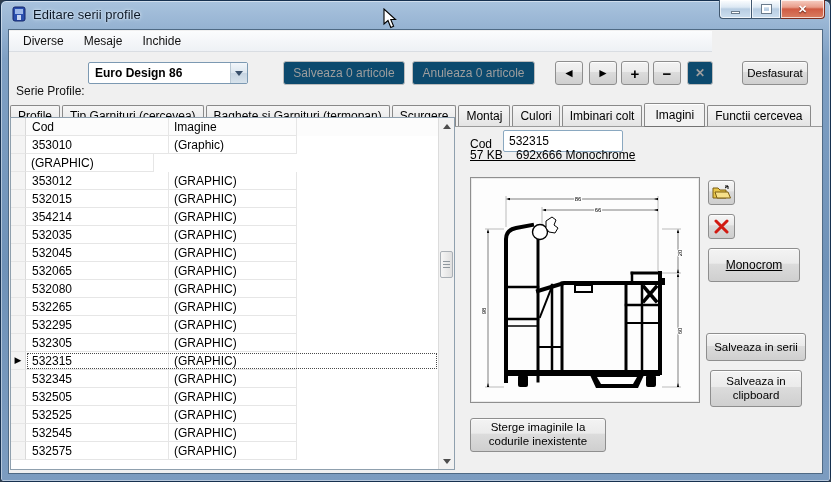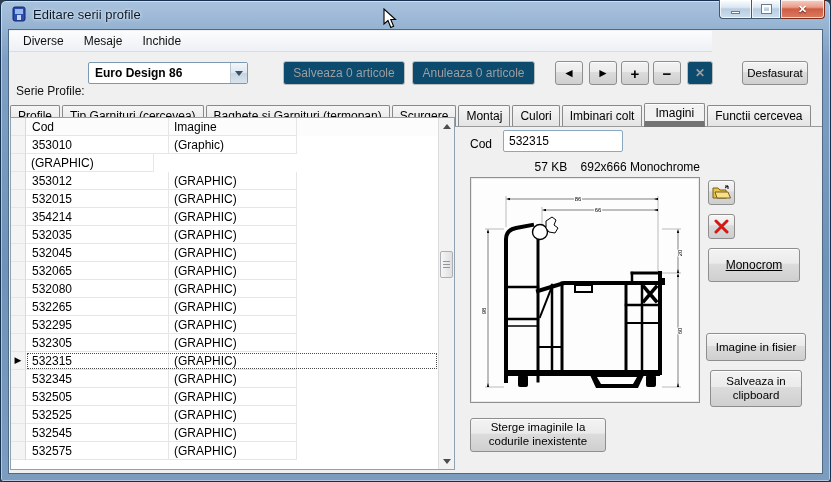--- a/index.html
+++ b/index.html
@@ -48,21 +48,21 @@
   .btn.disabled { border-color:#bcbcbc; background:#0c4a6e; color:#9e9e9e; box-shadow:none; }
   .btn.twoline { font-size:11.5px; line-height:1.2; padding:1px 2px; }
   .navglyph { font-size:12px; font-weight:bold; }
 
   
   #tabbar { position:absolute; left:10px; top:92px; width:812px; height:23px; border-bottom:1px solid #9a9a9a; display:flex; align-items:flex-end;margin-top:12px; }
   .tab { height:21px; display:flex; align-items:center; padding:0 7px; margin-right:2px; font-size:12px;
     border:1px solid #898989; border-bottom:none; border-radius:2px 2px 0 0;
     background:linear-gradient(#f6f6f6,#e4e4e4); position:relative; }
   .tab.active { height:24px; margin-bottom:-1px; background:#f2f2f2; z-index:3; padding:0 10px;
-    border-bottom:6px solid #737373; box-shadow:inset 0 1px 0 #fff; }
+    border-bottom:1px solid #737373; box-shadow:inset 0 1px 0 #fff; }
 
   
   #grid { position:absolute; left:10px; top:117px; width:445px; height:353px; background:#fff; border:1px solid #8fa0ae; }
   #grid-scrollport { position:absolute; left:0; top:0; right:16px; bottom:0; overflow:hidden; }
   .grid-header { display:flex; height:18px; font-size:12px; background:#fcfcfc; }
   .cell { display:flex; align-items:center; }
   .col-ind { width:15px; background:#f4f4f4; border-right:1px solid #d9d9d9; border-bottom:1px solid #e6e6e6; justify-content:center; }
   .col-cod { width:143px; padding-left:6px; border-right:1px solid #e6e6e6; border-bottom:1px solid #e6e6e6; }
   .col-img { width:128px; padding-left:5px; border-right:1px solid #e6e6e6; border-bottom:1px solid #e6e6e6; }
   .grid-row { display:flex; height:18px; font-size:12px; background:#fff; }
@@ -74,21 +74,21 @@
   .tri-up-s { width:0; height:0; border-left:4px solid transparent; border-right:4px solid transparent; border-bottom:5px solid #4d4d4d; }
   .tri-down-s { width:0; height:0; border-left:4px solid transparent; border-right:4px solid transparent; border-top:5px solid #4d4d4d; }
   #vthumb { position:absolute; left:1px; top:133px; width:13px; height:27px; border:1px solid #a9afb5; border-radius:2px;
     background:linear-gradient(90deg,#f6f6f6,#dfdfdf); display:flex; align-items:center; justify-content:center; }
   .grip { width:7px; height:7px; background:repeating-linear-gradient(#8f979e 0 1px, transparent 1px 3px); }
 
   
   #cod-label { position:absolute; left:470px; top:137px; font-size:12px; }
   #cod-input { position:absolute; left:503px; top:130px; width:120px; height:22px; border:1px solid #8aa8c0; border-radius:2px;
     font-family:"Liberation Sans",sans-serif; font-size:12px; padding-left:5px; background:#fff; color:#000; }
-  #image-info { position:absolute; left:470px; top:160px; width:230px; text-align:right; font-size:12px; white-space:pre; }
+  #image-info { position:absolute; left:470px; top:148px; width:230px; text-align:left; font-size:12px; white-space:pre;text-decoration:underline; }
   #imgbox { position:absolute; left:470px; top:177px; width:230px; height:226px; background:#fdfdfd;
     border:1px solid #8f8f8f; box-shadow:inset 0 0 0 1px #eaeaea; }
   #imgbox svg { position:absolute; left:3px; top:2px; }
 
   .icon-btn { position:absolute; display:flex; align-items:center; justify-content:center; border:1px solid #8e8e8e; border-radius:3px;
     background:linear-gradient(#f6f6f6,#e9e9e9 45%,#dadada 46%,#cecece); box-shadow:inset 0 1px 0 #fdfdfd; }
 
   #btn-sterge { left:470px; top:418px; width:136px; height:34px; }
   #mouse-cursor { position:absolute; left:383px; top:8px; }
   .dimtext { font-size:6px; fill:#000; paint-order:stroke; stroke:#fff; stroke-width:2px; }
@@ -391,20 +391,20 @@
       <path d="M3,7 h13 l2.5,6 h-13.5 z" fill="#f6e08a" stroke="#7a5c10" stroke-width="1"></path>
       <path d="M13,3 l3,-2 m0,0 l-3,0 m3,0 l0,3" stroke="#000" stroke-width="1" fill="none"></path>
     </svg>
   </div>
   <div class="icon-btn" style="left:708px; top:214px; width:27px; height:25px;">
     <svg width="15" height="15" viewBox="0 0 15 15">
       <path d="M2,2 L13,13 M13,2 L2,13" stroke="#d11a12" stroke-width="3" stroke-linecap="round"></path>
     </svg>
   </div>
   <div class="btn" style="left:708px; top:248px; width:92px; height:34px;text-decoration:underline;">Monocrom</div>
-  <div class="btn" style="left:706px; top:333px; width:100px; height:28px; font-size:11.5px;">Imagine in fisier</div>
+  <div class="btn" style="left:706px; top:333px; width:100px; height:28px; font-size:11.5px;">Salveaza in serii</div>
   <div class="btn twoline" style="left:710px; top:370px; width:92px; height:37px;">Salveaza in clipboard</div>
   <div class="btn twoline" id="btn-sterge">Sterge imaginile la codurile inexistente</div>
 
   <svg id="mouse-cursor" width="15" height="21" viewBox="0 0 15 21">
     <path d="M1,1 L1,16 L5,12.5 L7.8,19.5 L10.6,18.3 L7.8,11.5 L12.5,11.5 Z" fill="#fff" stroke="#000" stroke-width="1.1"></path>
   </svg>
 </div>
 
 </body></html>

